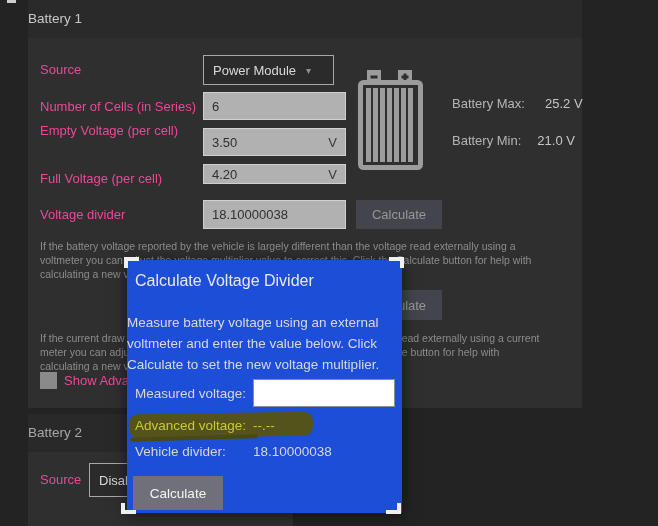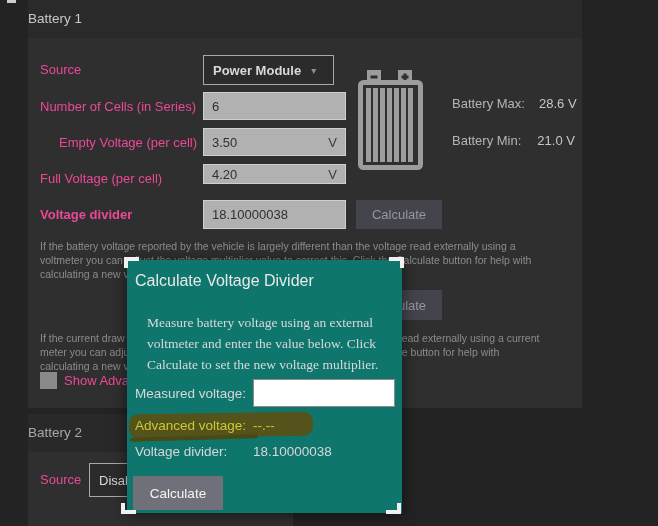--- a/index.html
+++ b/index.html
@@ -37,21 +37,21 @@
 
   .note { color:#8c8c8c; font-size:10.5px; line-height:14px; white-space:nowrap; }
 
   .kv-label { color:#b4b4b4; font-size:13px; white-space:nowrap; }
   .kv-value { color:#c6c6c6; font-size:13px; white-space:nowrap; }
 
   .checkbox { width:17px; height:17px; background:#8a8a8a; }
 
   
   #dialog {
-    background:#0f766e; box-shadow:0 2px 14px rgba(0,0,0,0.55); z-index:10;
+    background:#1d4ed8; box-shadow:0 2px 14px rgba(0,0,0,0.55); z-index:10;
   }
   .dlg-title { color:#e8e8e8; font-size:16px; white-space:nowrap; }
   .btn-close { background:#60606a; color:#f5f5f5; font-size:13.5px; border:none;
     display:flex; align-items:center; justify-content:center; }
   .dlg-body { color:#d9d9d9; font-size:13.5px; line-height:21px; white-space:nowrap; }
   .dlg-label { color:#d6d6d6; font-size:13.5px; white-space:nowrap; }
   .dlg-value { color:#d6d6d6; font-size:13.5px; white-space:nowrap; }
   .white-input { background:#ffffff; border:1px solid #8c8c8c; width:142px; height:28px;
     font-size:13px; padding:0 6px; color:#222; }
   .btn-light { background:#70707a; color:#f5f5f5; font-size:13.5px; border:none;
@@ -76,43 +76,43 @@
 
   <div class="abs" style="left:7px; top:0; width:9px; height:3px; background:#cfcfcf; z-index:11;"></div>
 
   <div class="abs strip" style="left:28px; top:0; width:554px; height:38px;">
     <div class="section-title">Battery 1</div>
   </div>
 
   <div class="abs panel" style="left:28px; top:38px; width:554px; height:370px;"></div>
 
   <div class="abs row-label" style="left:40px; top:55px;">Source</div>
-  <div class="abs combo" style="left:203px; top:55px; width:131px; height:30px;font-weight:bold;">
+  <div class="abs combo" style="left:203px; top:55px; width:131px; height:30px;">
     <span>Power Module</span>
     <span class="chev">▾</span>
   </div>
 
   <div class="abs row-label" style="left:40px; top:92px;">Number of Cells (in Series)</div>
   <div class="abs field" style="left:203px; top:92px; width:143px; height:28px;">
     <span>6</span>
   </div>
 
-  <div class="abs row-label" style="left:40px; top:128px;margin-left:19px;">Empty Voltage (per cell)</div>
+  <div class="abs row-label" style="left:40px; top:116px;">Empty Voltage (per cell)</div>
   <div class="abs field" style="left:203px; top:128px; width:143px; height:28px;">
     <span>3.50</span>
     <span class="suffix">V</span>
   </div>
 
   <div class="abs row-label" style="left:40px; top:164px;text-align:center;">Full Voltage (per cell)</div>
   <div class="abs field" style="left:203px; top:164px; width:143px; height:20px;">
     <span>4.20</span>
     <span class="suffix">V</span>
   </div>
 
-  <div class="abs row-label" style="left:40px; top:200px;font-weight:bold;">Voltage divider</div>
+  <div class="abs row-label" style="left:40px; top:200px;">Voltage divider</div>
   <div class="abs field" style="left:203px; top:200px; width:143px; height:29px;">
     <span>18.10000038</span>
   </div>
   <button class="abs btn-dim" style="left:356px; top:200px; width:86px; height:29px;">Calculate</button>
 
   <div class="abs" style="left:40px; top:239px;">
     <div class="note">If the battery voltage reported by the vehicle is largely different than the voltage read externally using a</div>
     <div class="note">voltmeter you can adjust the voltage multiplier value to correct this. Click the Calculate button for help with</div>
     <div class="note">calculating a new value.</div>
   </div>
@@ -141,57 +141,57 @@
         <rect x="15" y="18" width="5" height="74"></rect>
         <rect x="22" y="18" width="5" height="74"></rect>
         <rect x="29" y="18" width="5" height="74"></rect>
         <rect x="36" y="18" width="5" height="74"></rect>
         <rect x="43" y="18" width="5" height="74"></rect>
         <rect x="50" y="18" width="5" height="74"></rect>
       </g>
     </svg>
   </div>
 
-  <div class="abs" style="left:452px; top:96px; display:flex; gap:14px;">
+  <div class="abs" style="left:452px; top:96px; display:flex; gap:20px;">
     <span class="kv-label">Battery Max:</span>
-    <span class="kv-value">28.6 V</span>
+    <span class="kv-value">25.2 V</span>
   </div>
   <div class="abs" style="left:452px; top:133px; display:flex; gap:16px;">
     <span class="kv-label">Battery Min:</span>
     <span class="kv-value">21.0 V</span>
   </div>
 
   <div class="abs strip" style="left:28px; top:414px; width:265px; height:38px; background:#292929;">
     <div class="section-title" style="color:#a8a8a8;">Battery 2</div>
   </div>
   <div class="abs panel" style="left:28px; top:452px; width:265px; height:74px;"></div>
   <div class="abs row-label" style="left:40px; top:465px; line-height:30px;">Source</div>
   <div class="abs combo" style="left:89px; top:463px; width:200px; height:34px;">
     <span>Disabled</span>
   </div>
 
   <div id="dialog" class="abs" style="left:127px; top:260px; width:275px; height:253px;">
 
     <div class="abs dlg-title" style="left:8px; top:12px;">Calculate Voltage Divider</div>
 
-    <div class="abs" style="left:20px; top:52px;font-family:Liberation Serif, serif;">
+    <div class="abs" style="left:0; top:52px;">
       <div class="dlg-body">Measure battery voltage using an external</div>
       <div class="dlg-body">voltmeter and enter the value below. Click</div>
       <div class="dlg-body">Calculate to set the new voltage multiplier.</div>
     </div>
 
     <div class="abs dlg-label" style="left:8px; top:126px;">Measured voltage:</div>
     <input class="abs white-input" style="left: 126px; top: 119px;" type="text">
 
     <div class="abs hl-band" style="left:2px; top:153px; width:184px; height:24px;"></div>
     <div class="abs hl-tail" style="left:3px; top:176px; width:128px; height:4px;"></div>
     <div class="abs dlg-label hl-text" style="left:8px; top:158px;">Advanced voltage:</div>
     <div class="abs dlg-value hl-text" style="left:126px; top:158px;">--.--</div>
 
-    <div class="abs dlg-label" style="left:8px; top:184px;">Voltage divider:</div>
+    <div class="abs dlg-label" style="left:8px; top:184px;">Vehicle divider:</div>
     <div class="abs dlg-value" style="left:126px; top:184px;">18.10000038</div>
 
     <button class="abs btn-light" style="left:6px; top:216px; width:90px; height:34px;">Calculate</button>
   </div>
 
   <div class="abs bracket br-tl" style="left:124px; top:257px;"></div>
   <div class="abs bracket br-tr" style="left:389px; top:257px;"></div>
   <div class="abs bracket br-bl" style="left:121px; top:503px;"></div>
   <div class="abs bracket br-br" style="left:386px; top:503px;"></div>
 

